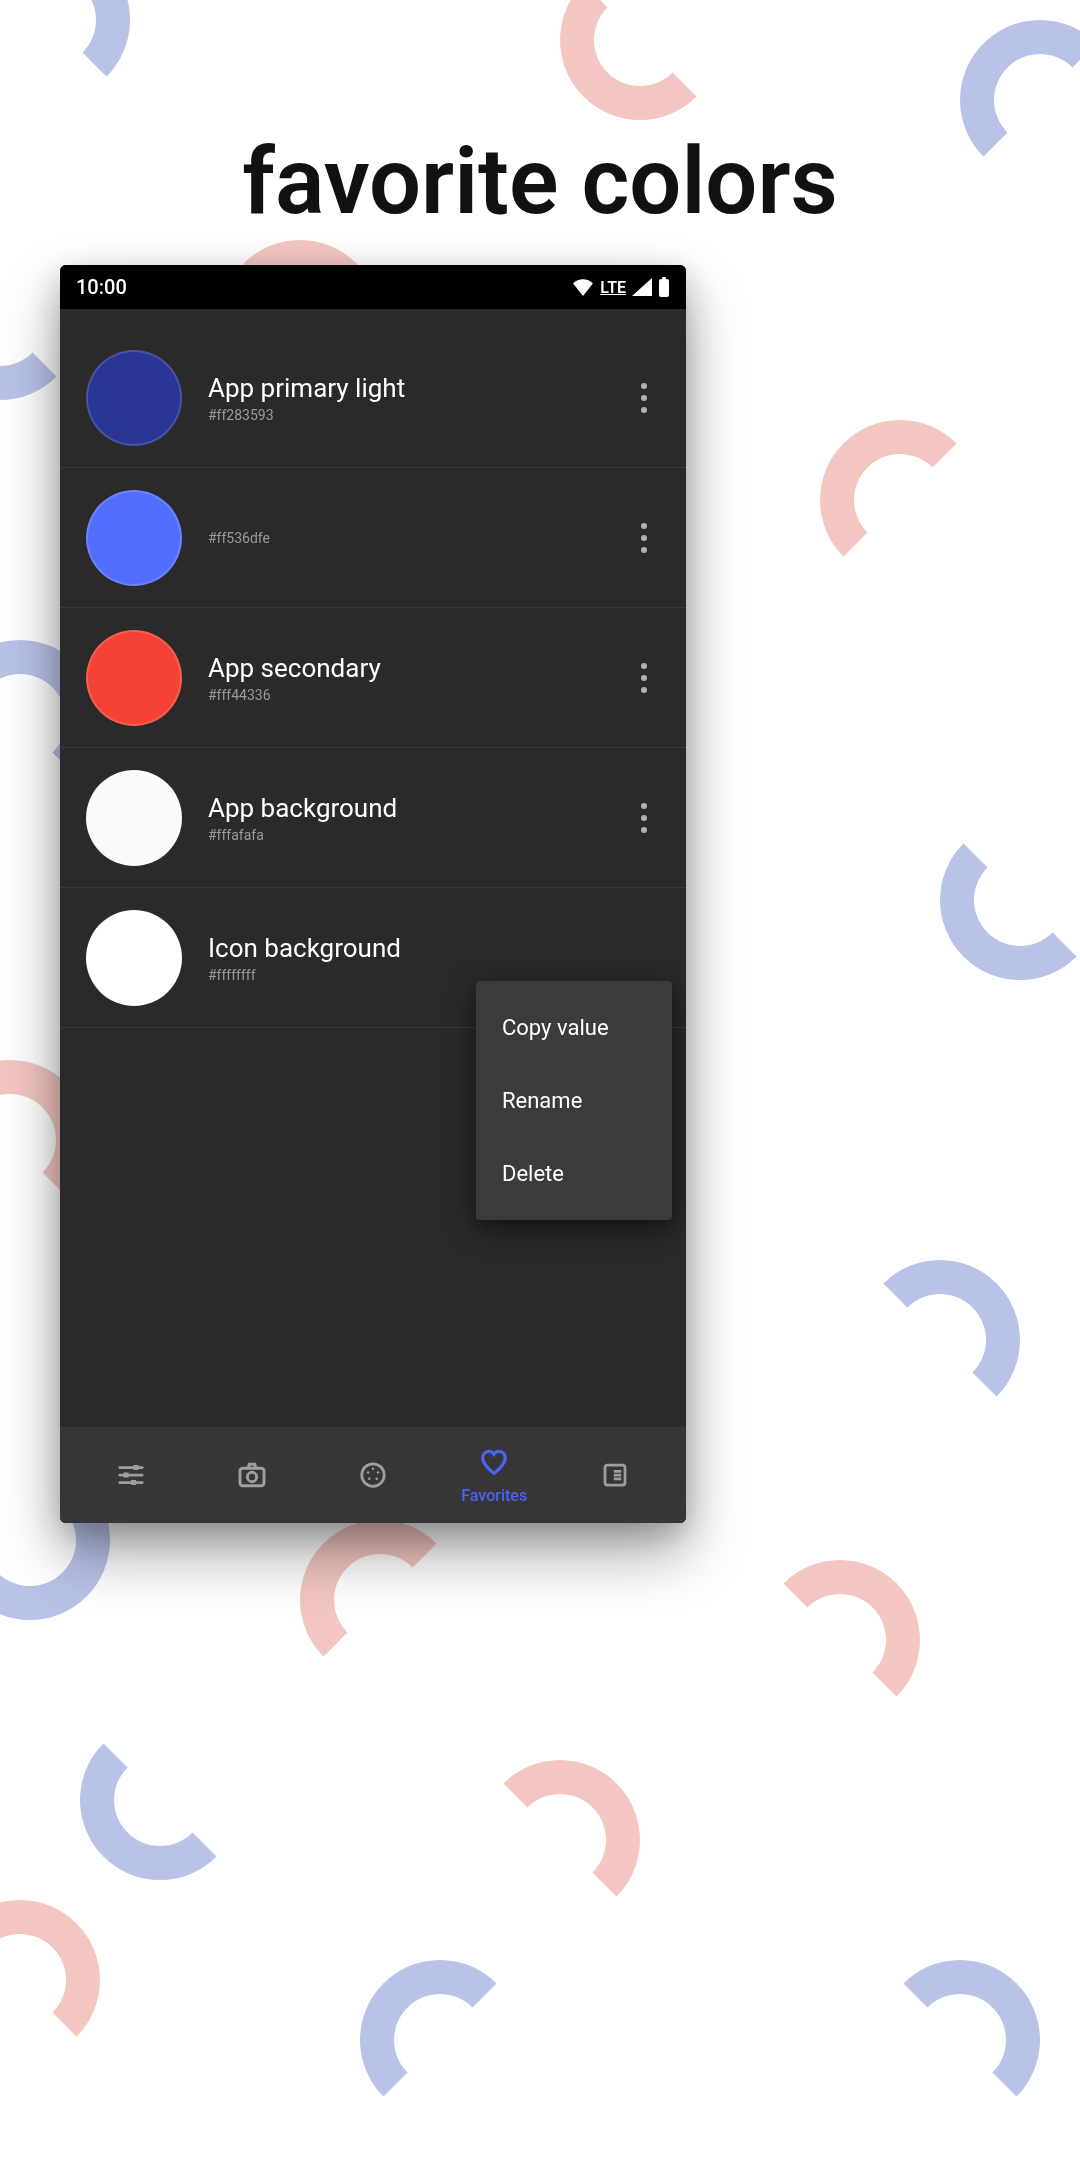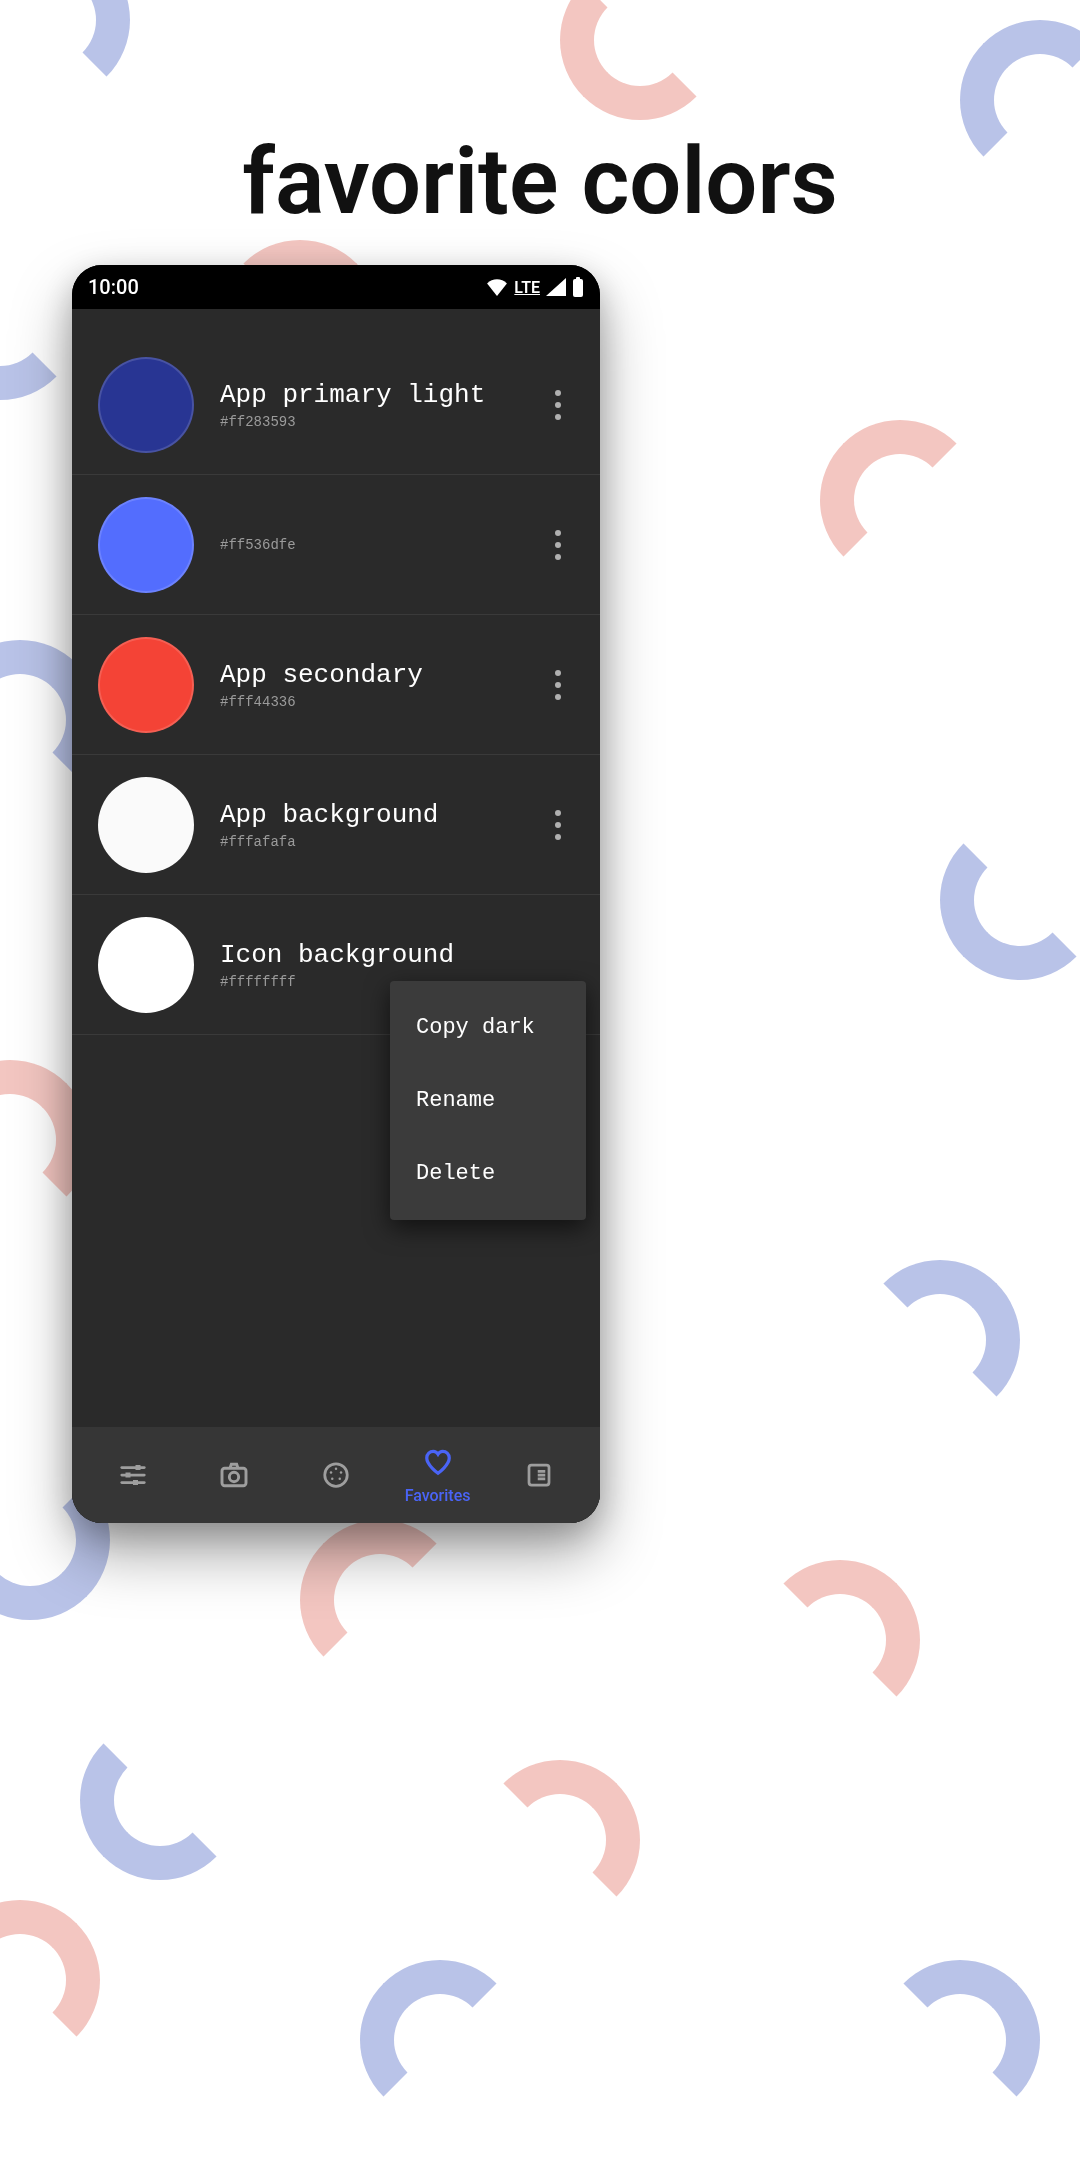--- a/index.html
+++ b/index.html
@@ -32,24 +32,24 @@
     text-align: center;
     font-size: 92px;
     font-weight: 600;
     color: #111;
     line-height: 1.1;
     z-index: 2;
   }
   .phone {
     position: absolute;
     top: 265px;
-    left: 72px;
-    width: 528px;
+    left: 60px;
+    width: 626px;
     height: 1258px;
-    border-radius: 30px;
+    border-radius: 6px;
     background: #000;
     box-shadow: 0 30px 60px rgba(0,0,0,0.35), 0 10px 30px rgba(0,0,0,0.2);
     overflow: hidden;
     z-index: 3;
   }
   .statusbar {
     height: 44px;
     background: #000;
     color: #fff;
     display: flex;
@@ -70,23 +70,22 @@
     top: 44px;
     left: 0;
     right: 0;
     bottom: 0;
     background: #2a2a2a;
     display: flex;
     flex-direction: column;
   }
   .list {
     flex: 1;
-    padding-top: 26px;
+    padding-top: 19px;
     position: relative;
-    font-family: Liberation Mono, monospace;
   }
   .color-row {
     display: flex;
     align-items: center;
     height: 140px;
     padding: 0 18px 0 26px;
     border-bottom: 1px solid #3a3a3a;
     position: relative;
   }
   .color-row:last-child { border-bottom: none; }
@@ -286,21 +285,21 @@
           </div>
           <div class="more-btn" style="visibility: hidden;">
             <div class="more-col">
               <div class="dot"></div>
               <div class="dot"></div>
               <div class="dot"></div>
             </div>
           </div>
         </div>
         <div class="popup-menu">
-        <div class="menu-item">Copy dark</div>
+        <div class="menu-item">Copy value</div>
         <div class="menu-item">Rename</div>
         <div class="menu-item">Delete</div>
       </div>
     </div>
 
     <div class="bottom-nav">
       <div class="nav-item">
         <span class="nav-icon">
           <svg width="30" height="30" viewBox="0 0 24 24" fill="none" stroke="#9e9e9e" stroke-width="2.2" stroke-linecap="round">
             <line x1="3" y1="6" x2="21" y2="6"></line>

